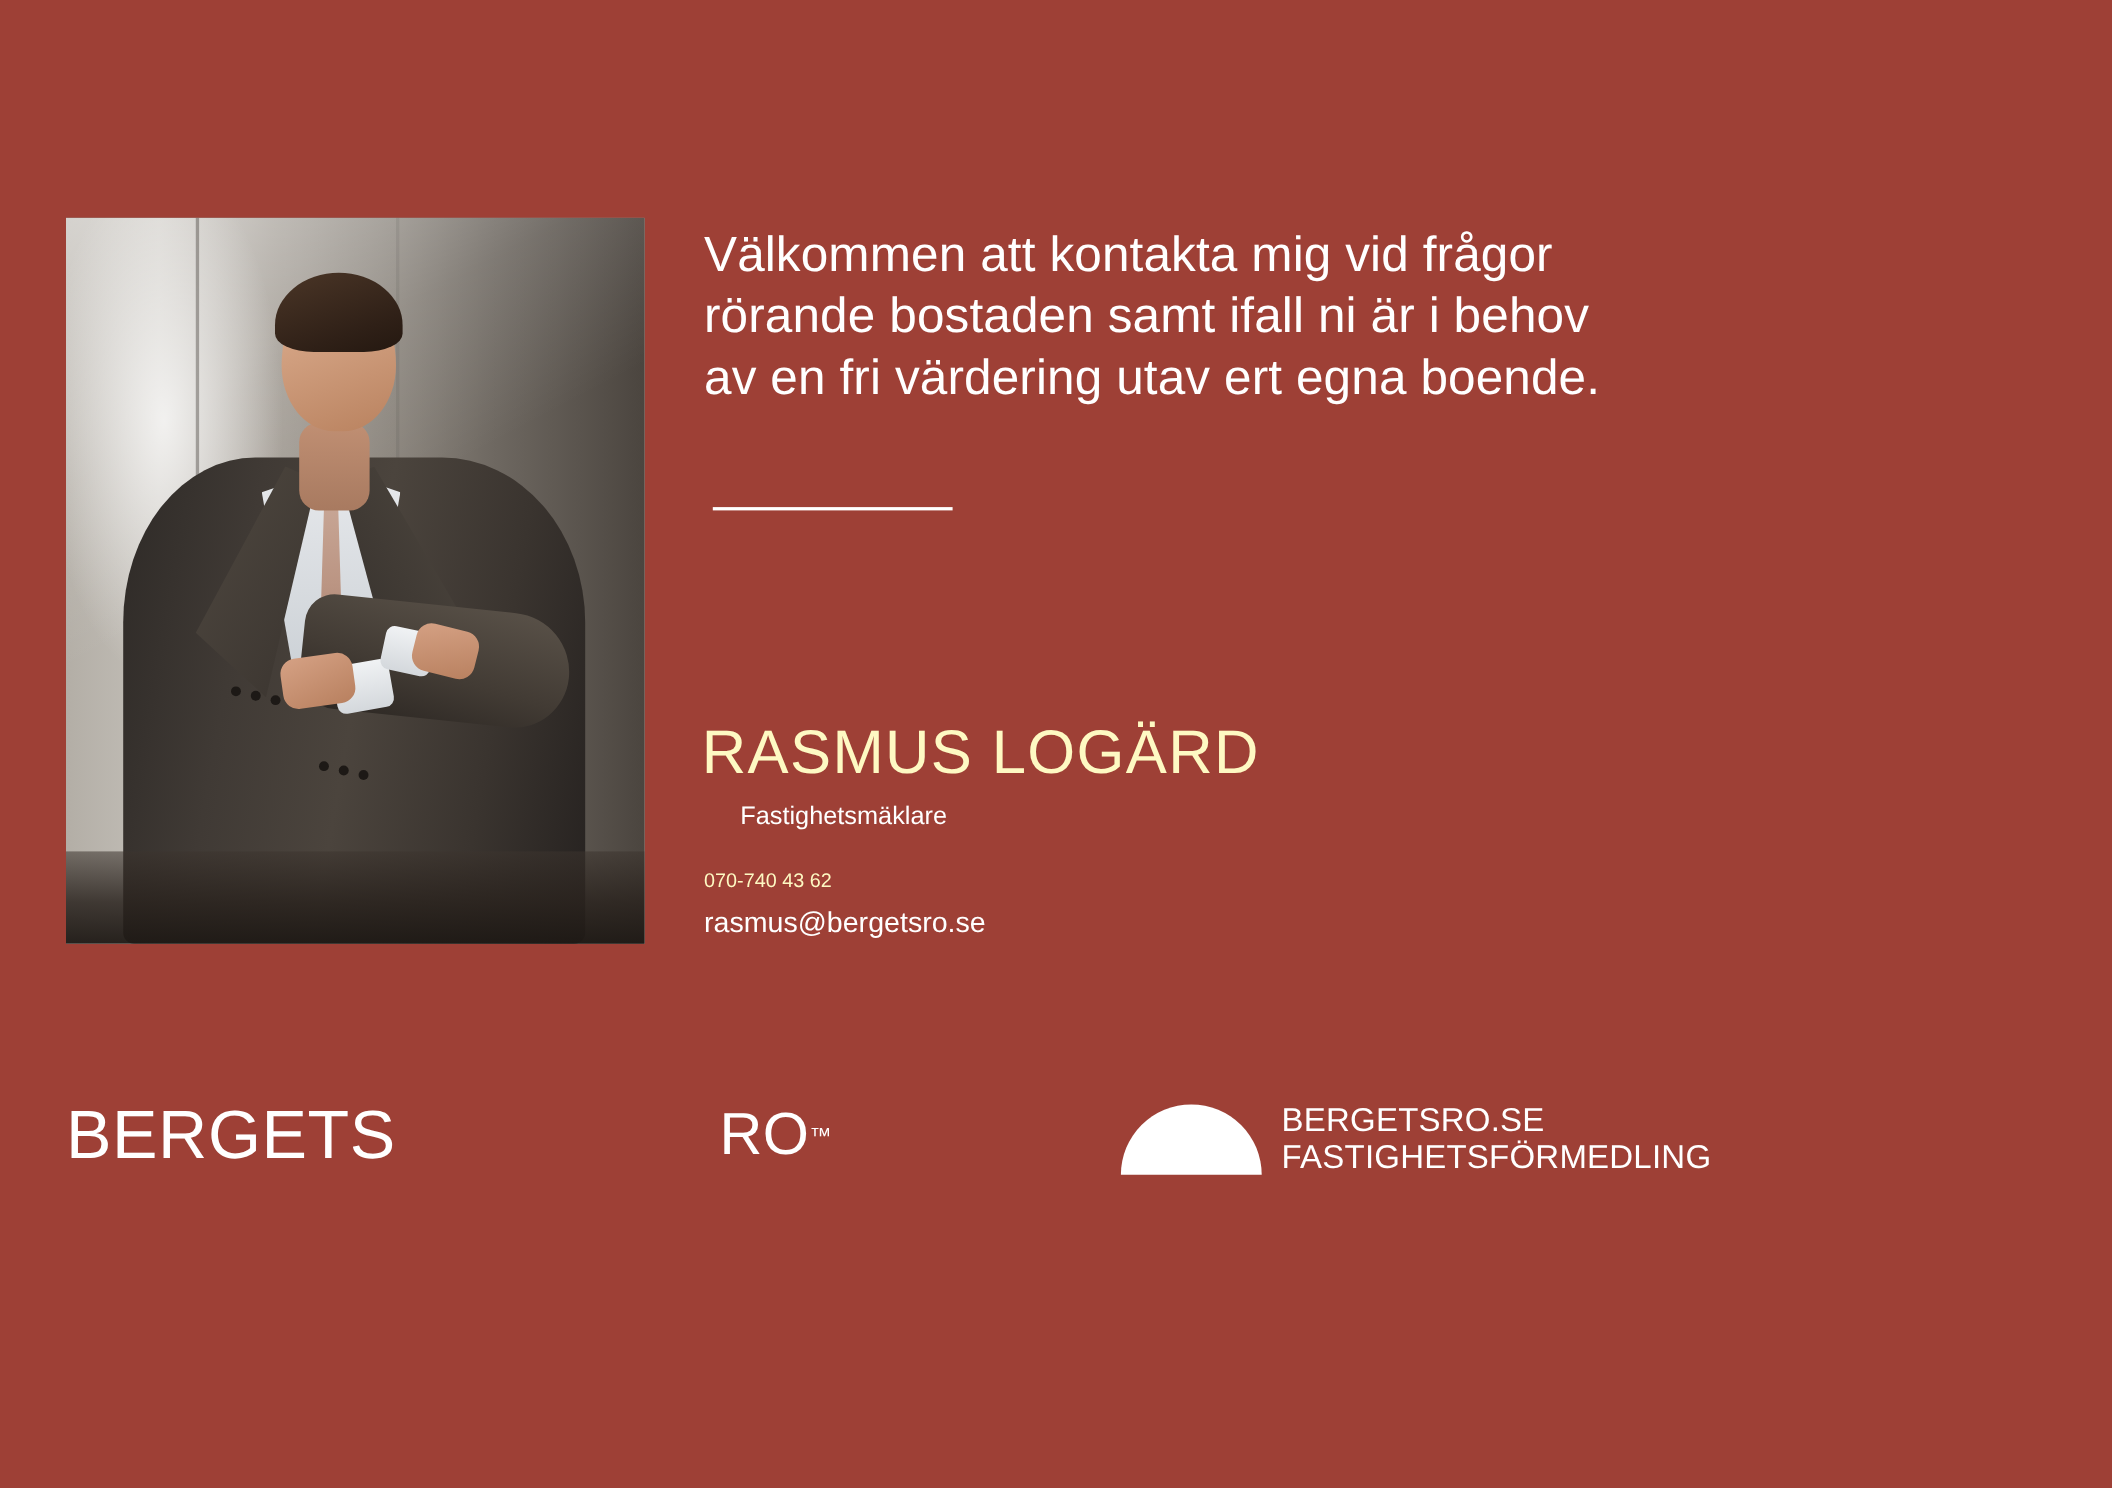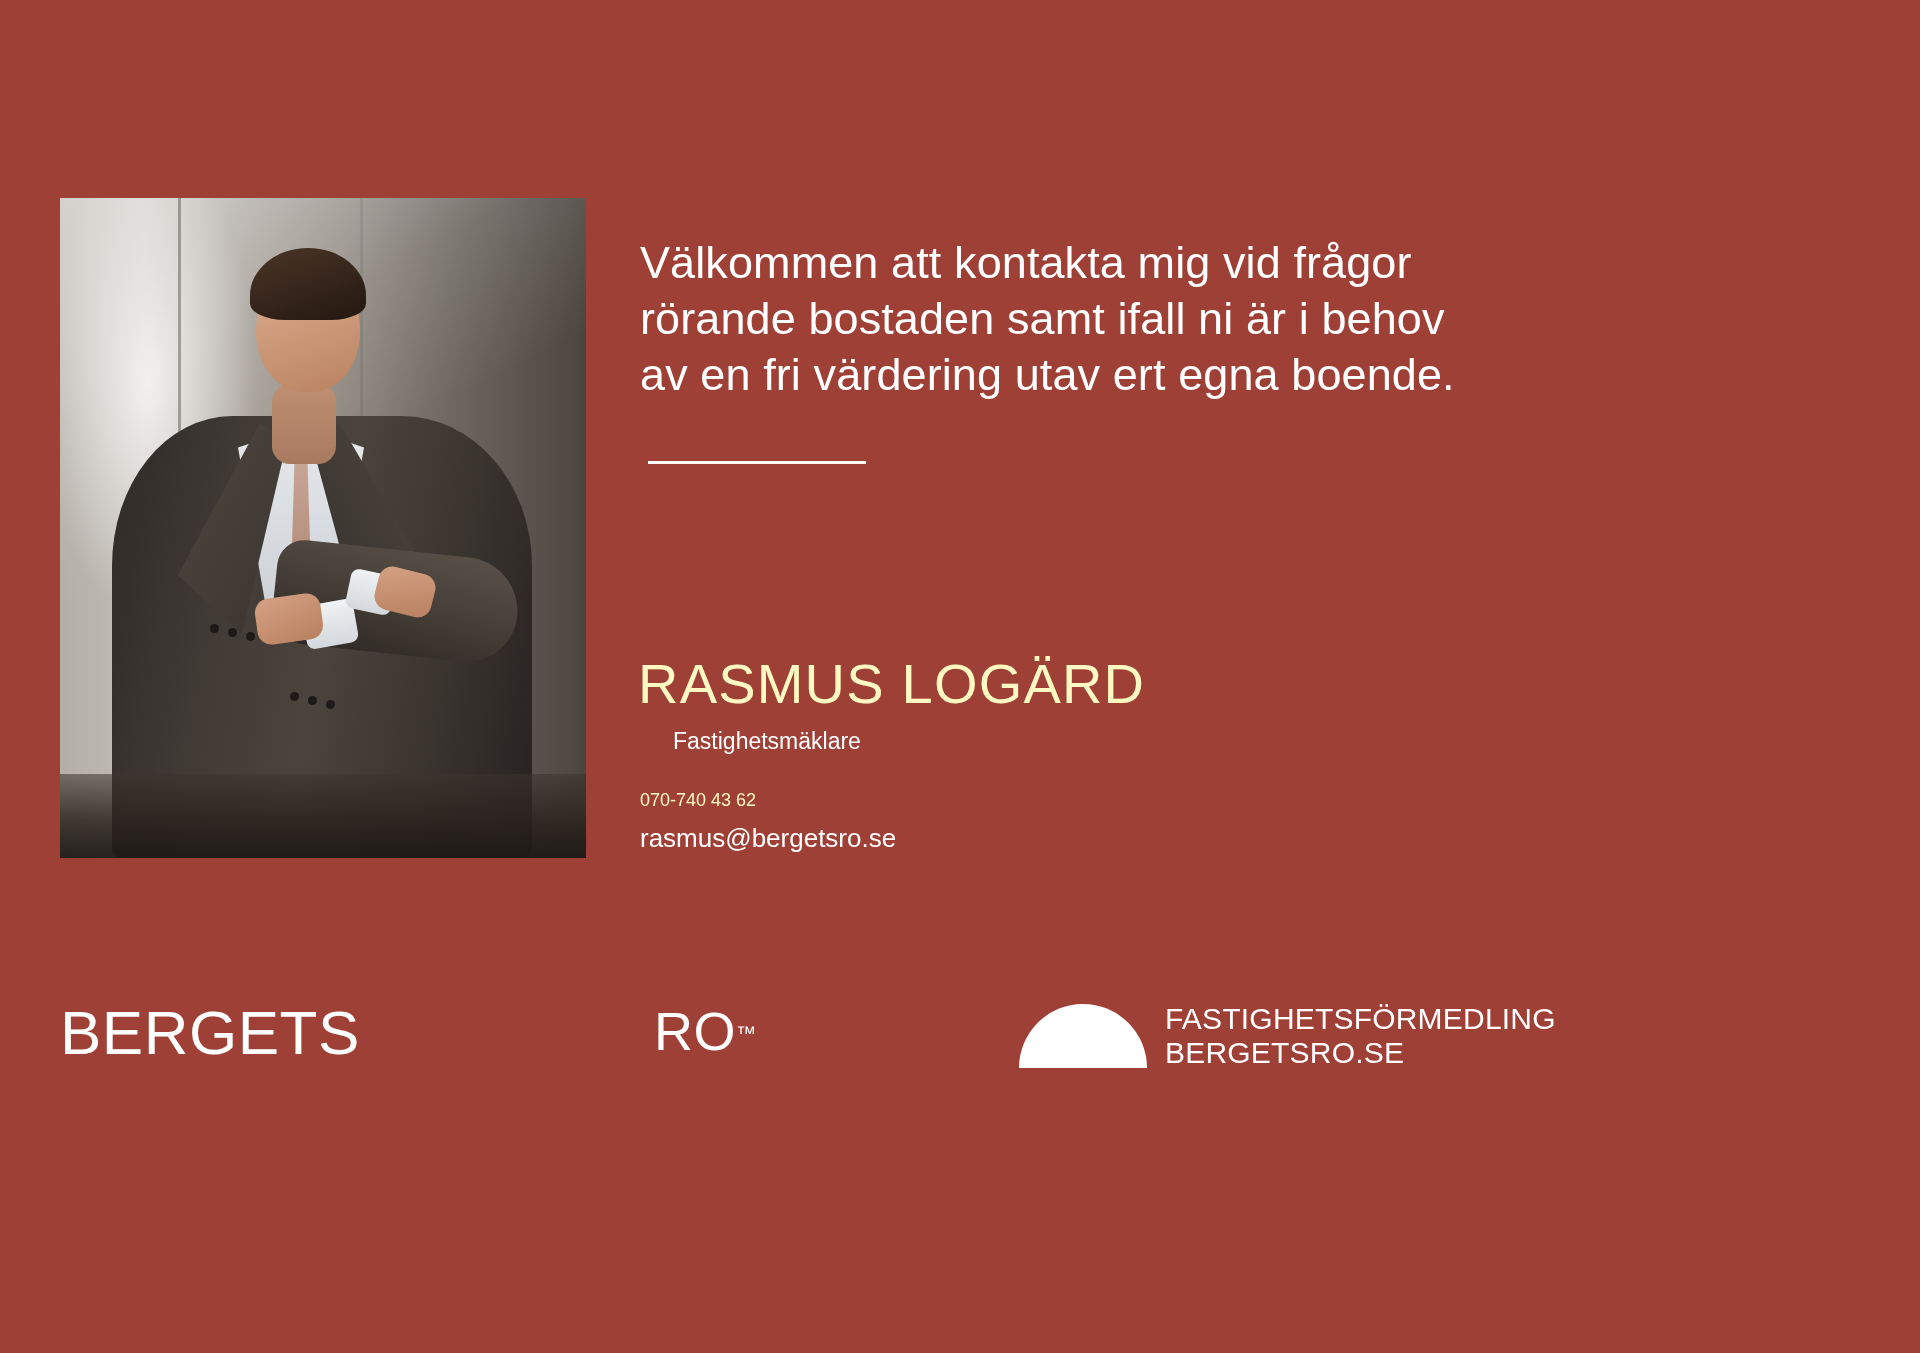--- a/index.html
+++ b/index.html
@@ -187,21 +187,20 @@
   #headline {
     position: absolute;
     left: 640px;
     top: 203px;
     width: 860px;
     color: #ffffff;
     font-size: 45px;
     line-height: 56px;
     font-weight: 400;
     letter-spacing: 0.1px;
-    margin-top: 32px;
   }
   #headline-rule {
     position: absolute;
     left: 648px;
     top: 461px;
     width: 218px;
     height: 3px;
     background: #ffffff;
   }
 
@@ -345,18 +344,18 @@
 
   <div id="footer-brand">BERGETS</div>
 
   <div id="footer-ro-wrap">
     <span>RO</span><span id="footer-ro-tm">™</span>
   </div>
 
   <div id="footer-agency">
     <div id="agency-mark"></div>
     <div id="agency-lines">
+      <div>BERGETSRO.SE</div>
       <div>FASTIGHETSFÖRMEDLING</div>
-      <div>BERGETSRO.SE</div>
     </div>
   </div>
 
 </div>
 
 </body></html>

